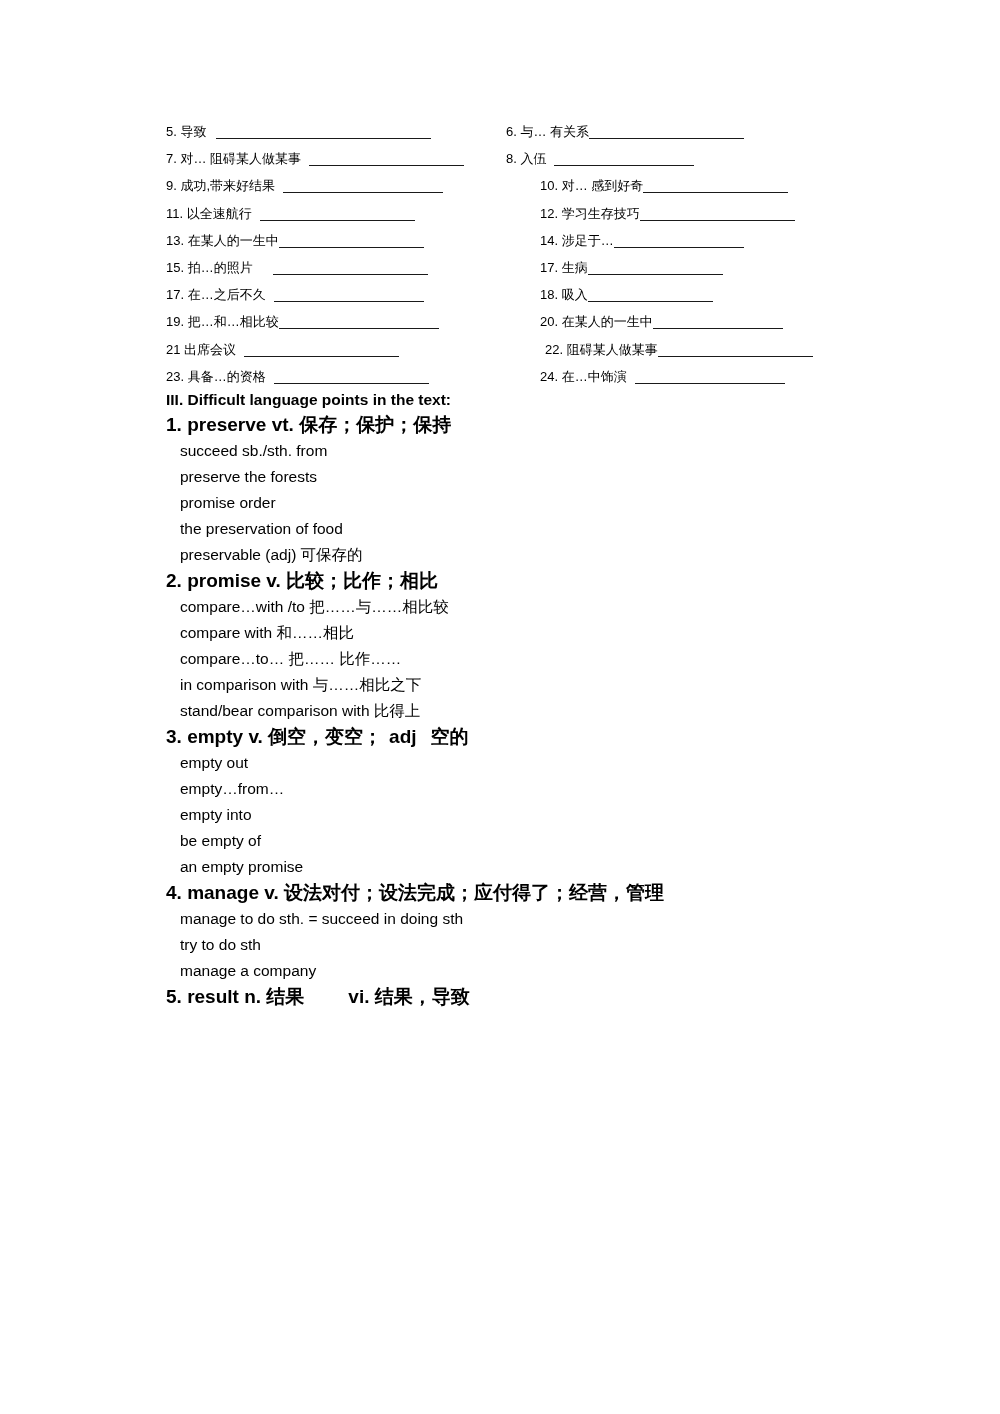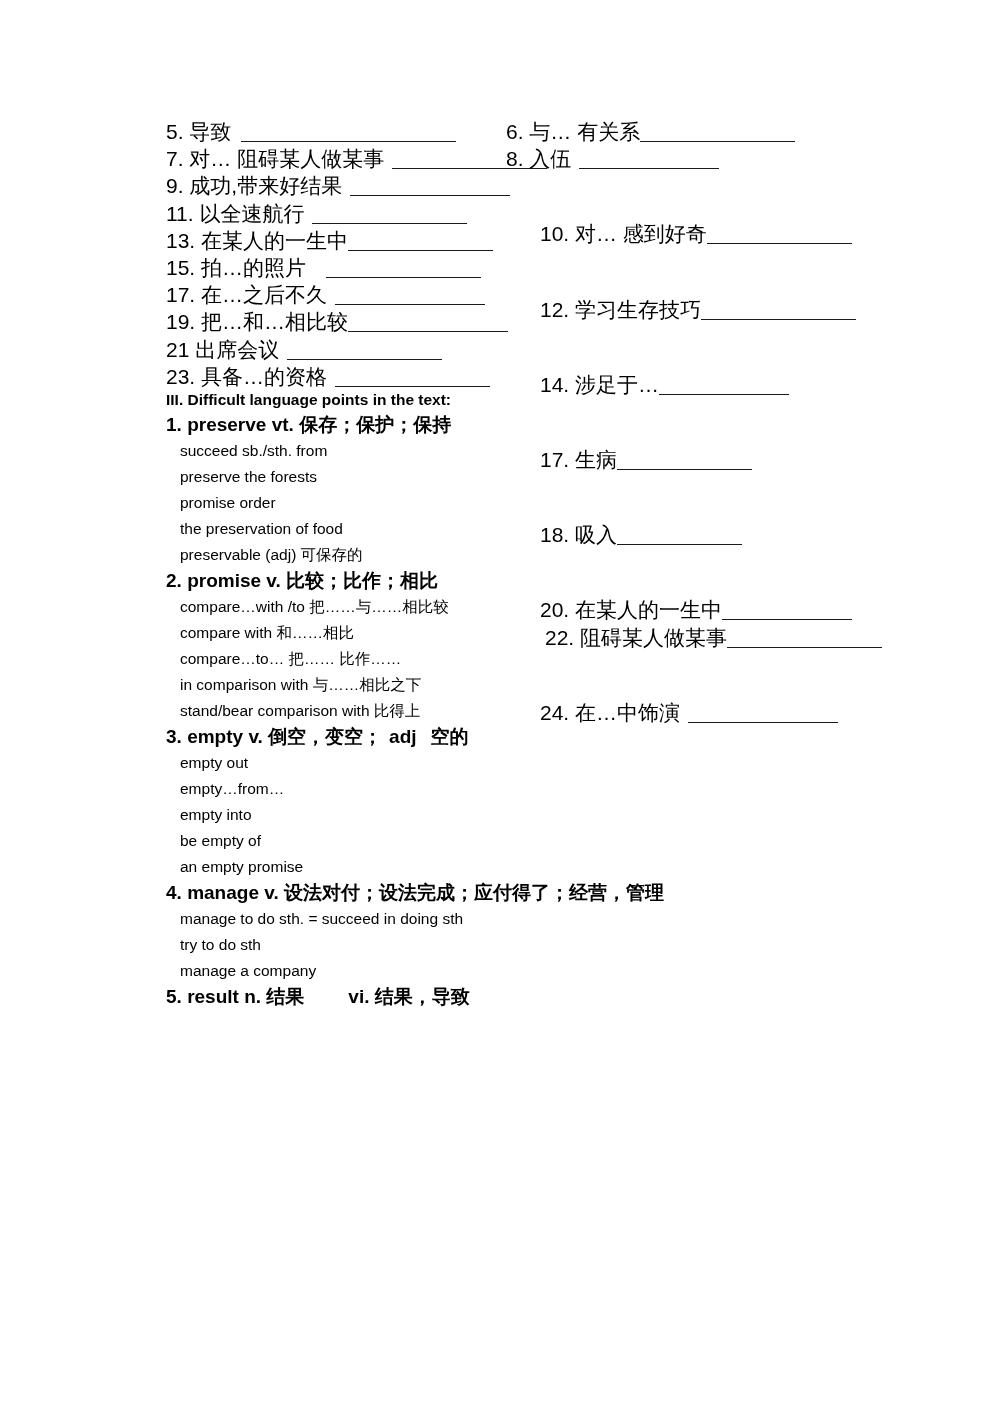--- a/index.html
+++ b/index.html
@@ -35,40 +35,40 @@
   .phrase-col {
     position: absolute;
     top: 0;
   }
   .phrase-col.left  { left: 166px; width: 330px; }
   .phrase-col.right { left: 506px; width: 360px; }
 
   .phrase-row {
     height: 27.2px;
     line-height: 27.2px;
-    font-size: 21px;
+    font-size: 13px;
     white-space: nowrap;
     display: block;
   }
   .phrase-num {
     display: inline;
   }
   .phrase-text {
     display: inline;
   }
   .blank {
     display: inline-block;
     border-bottom: 1.4px solid #1a1a1a;
     vertical-align: -3px;
     height: 13px;
   }
 
   
   .ind-0  { padding-left: 0px; }
-  .ind-2  { padding-left: 34px; margin-top: 48px; }
+  .ind-2  { padding-left: 34px; }
   .ind-3  { padding-left: 39px; }
 
   
   .section-heading {
     position: absolute;
     left: 166px;
     top: 387px;
     font-size: 15.5px;
     font-weight: bold;
     line-height: 26px;

